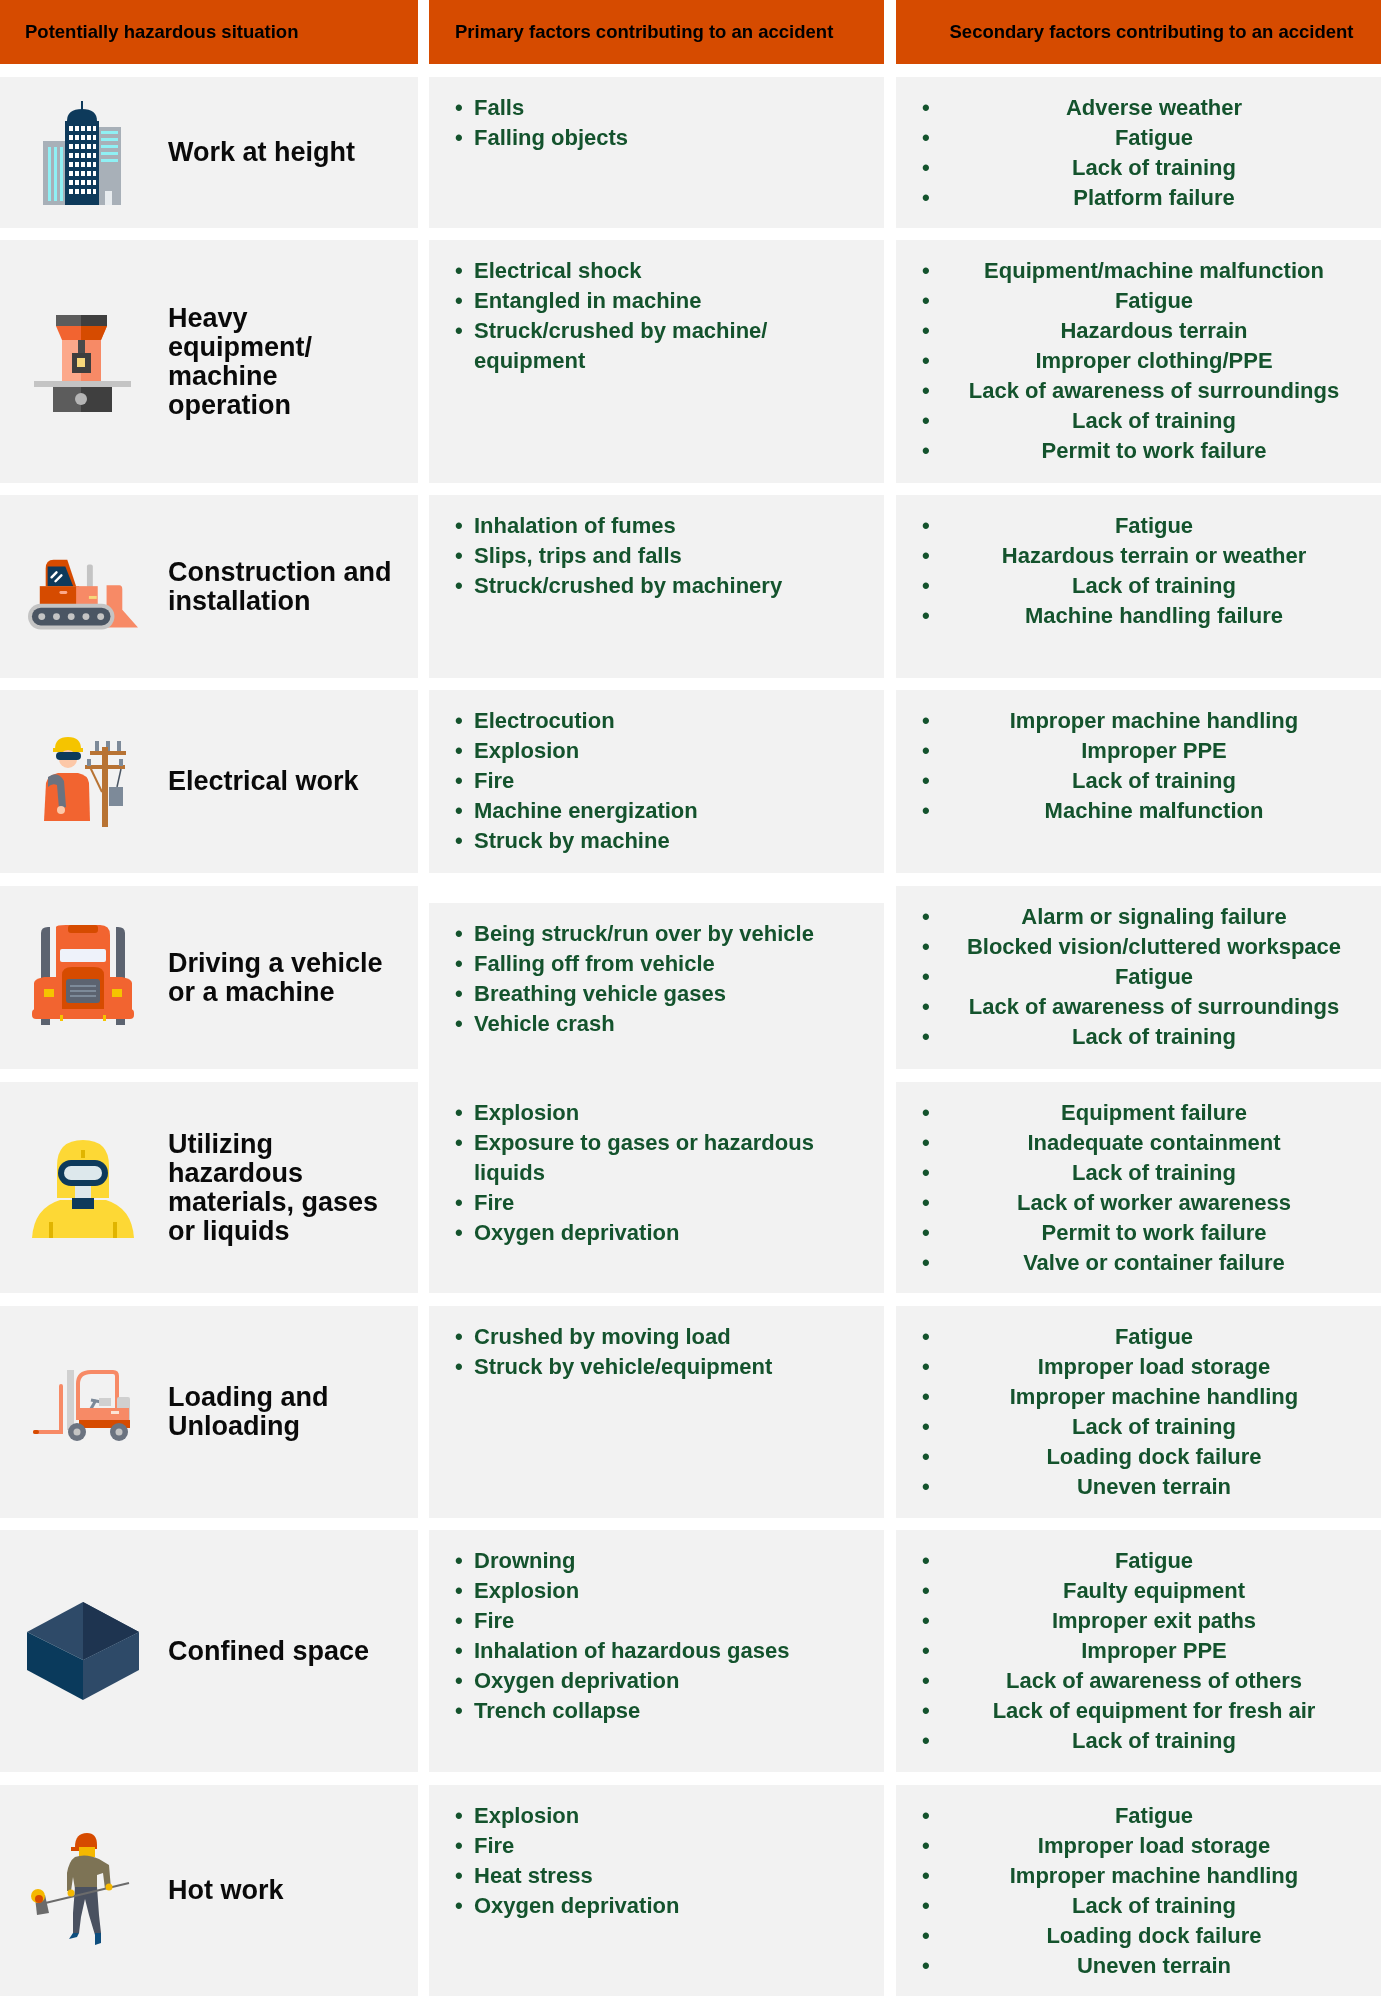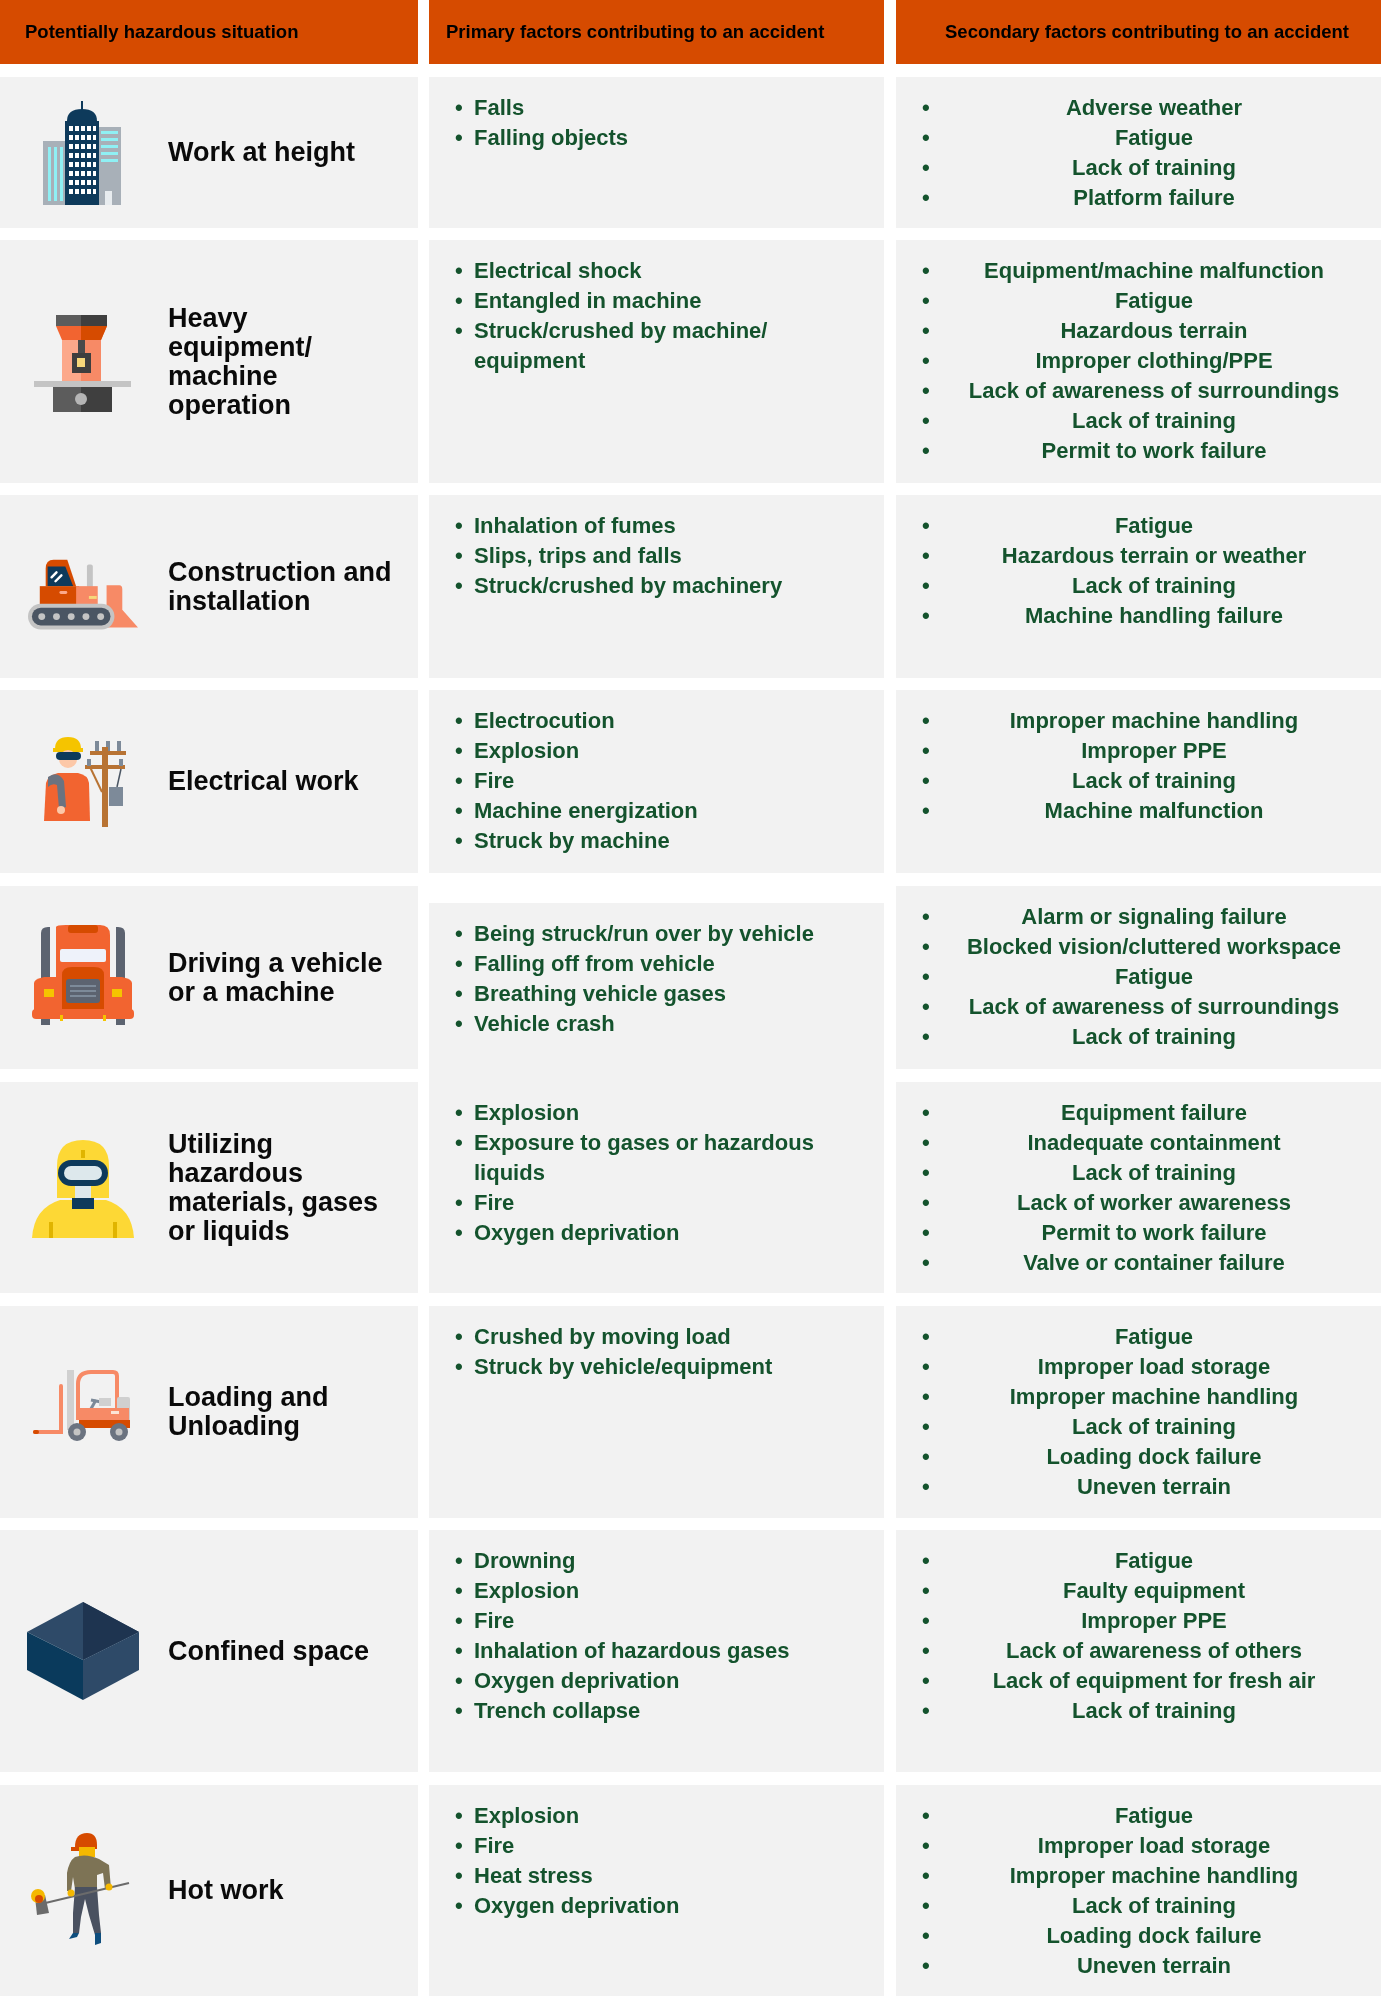--- a/index.html
+++ b/index.html
@@ -4,21 +4,21 @@
 <style>
   * { box-sizing: border-box; margin: 0; padding: 0; }
   html, body { width: 1381px; height: 1996px; background: #ffffff; overflow: hidden; }
   body { font-family: "Liberation Sans", "DejaVu Sans", sans-serif; color: #111111; position: relative; }
 
   .hdr { position: absolute; top: 0; height: 64px; background: #D64B00; color: #000000;
          font-weight: bold; font-size: 18.5px; line-height: 64px; padding-left: 25px; white-space: nowrap; }
   .c1 { left: 0; width: 418px; }
   .c2 { left: 429px; width: 455px; }
   .c3 { left: 896px; width: 485px; text-align: center; }
-  .hdr.c2, .hdr.c3 { padding-left: 17px; }
+  .hdr.c2, .hdr.c3 { padding-left: 26px; }
 
   .cell { position: absolute; background: #F2F2F2; }
   .sit { display: flex; align-items: center; }
   .sit .icon { position: absolute; left: 28px; width: 110px; height: 110px; display: flex; align-items: center; justify-content: center; }
   .sit .title { position: absolute; left: 168px; right: 10px; font-weight: bold; font-size: 27px; line-height: 29px; color: #0a0a0a; }
 
   ul.list { list-style: none; padding: 16px 14px 0 45px; font-size: 22px; line-height: 30px; color: #14532d; font-weight: bold; }
   ul.list li { position: relative; }
   ul.list li::before { content: "\2022"; position: absolute; left: -19px; top: 0; font-size: 22px; }
 </style>
@@ -368,20 +368,21 @@
     <li>Fire</li>
     <li>Inhalation of hazardous gases</li>
     <li>Oxygen deprivation</li>
     <li>Trench collapse</li>
   </ul>
 </div>
 <div class="cell c3" style="top:1530px;height:242px">
   <ul class="list">
     <li>Fatigue</li>
     <li>Faulty equipment</li>
+    <li>Improper exit paths</li>
     <li>Improper PPE</li>
     <li>Lack of awareness of others</li>
     <li>Lack of equipment for fresh air</li>
     <li>Lack of training</li>
   </ul>
 </div>
 
 <div class="cell c1 sit" style="top:1785px;height:211px">
   <div class="icon" style="height:120px">
     <svg width="104" height="116" viewBox="0 0 104 116">

